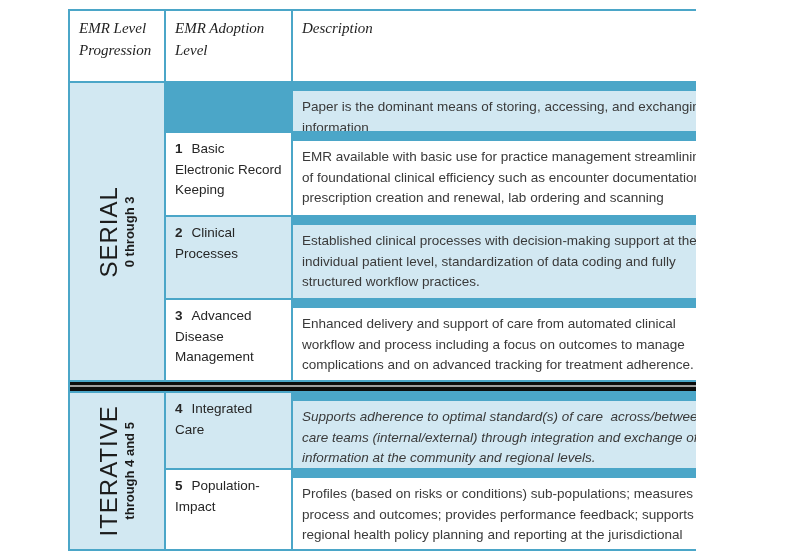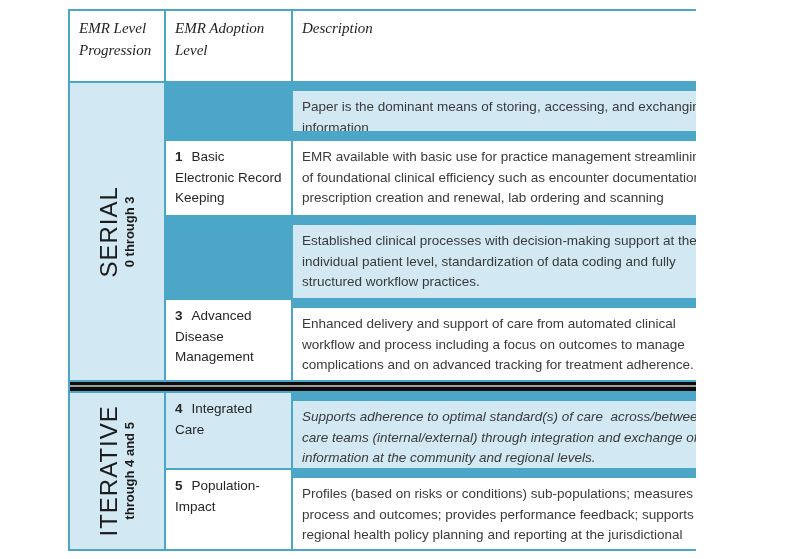--- a/index.html
+++ b/index.html
@@ -101,25 +101,28 @@
 
     <div class="cell shaded group-cell" style="grid-row:2 / 6; grid-column:1;">
       <div class="group-rotated">
         <div class="group-label">SERIAL</div>
         <div class="group-sub">0 through 3</div>
       </div>
     </div>
 
     <div class="cell shaded desc-cell" style="grid-row:2; grid-column:3;">Paper is the dominant means of storing, accessing, and exchanging information</div>
 
-    <div class="cell level-cell" style="grid-row:3; grid-column:2;margin-top:8px;">
+    <div class="cell level-cell" style="grid-row:3; grid-column:2;">
       <span class="lvl-num">1</span><span class="lvl-name">Basic Electronic Record Keeping</span>
     </div>
     <div class="cell desc-cell" style="grid-row:3; grid-column:3;">EMR available with basic use for practice management streamlining of foundational clinical efficiency such as encounter documentation, prescription creation and renewal, lab ordering and scanning</div>
 
+    <div class="cell shaded level-cell" style="grid-row:4; grid-column:2;">
+      <span class="lvl-num">2</span><span class="lvl-name">Clinical Processes</span>
+    </div>
     <div class="cell shaded desc-cell" style="grid-row:4; grid-column:3;">Established clinical processes with decision-making support at the individual patient level, standardization of data coding and fully structured workflow practices.</div>
 
     <div class="cell level-cell" style="grid-row:5; grid-column:2;">
       <span class="lvl-num">3</span><span class="lvl-name">Advanced Disease Management</span>
     </div>
     <div class="cell desc-cell" style="grid-row:5; grid-column:3;">Enhanced delivery and support of care from automated clinical workflow and process including a focus on outcomes to manage complications and on advanced tracking for treatment adherence.</div>
 
     <div class="cell section-divider" style="grid-row:6;"></div>
 
     <div class="cell shaded group-cell" style="grid-row:7 / 9; grid-column:1;">

